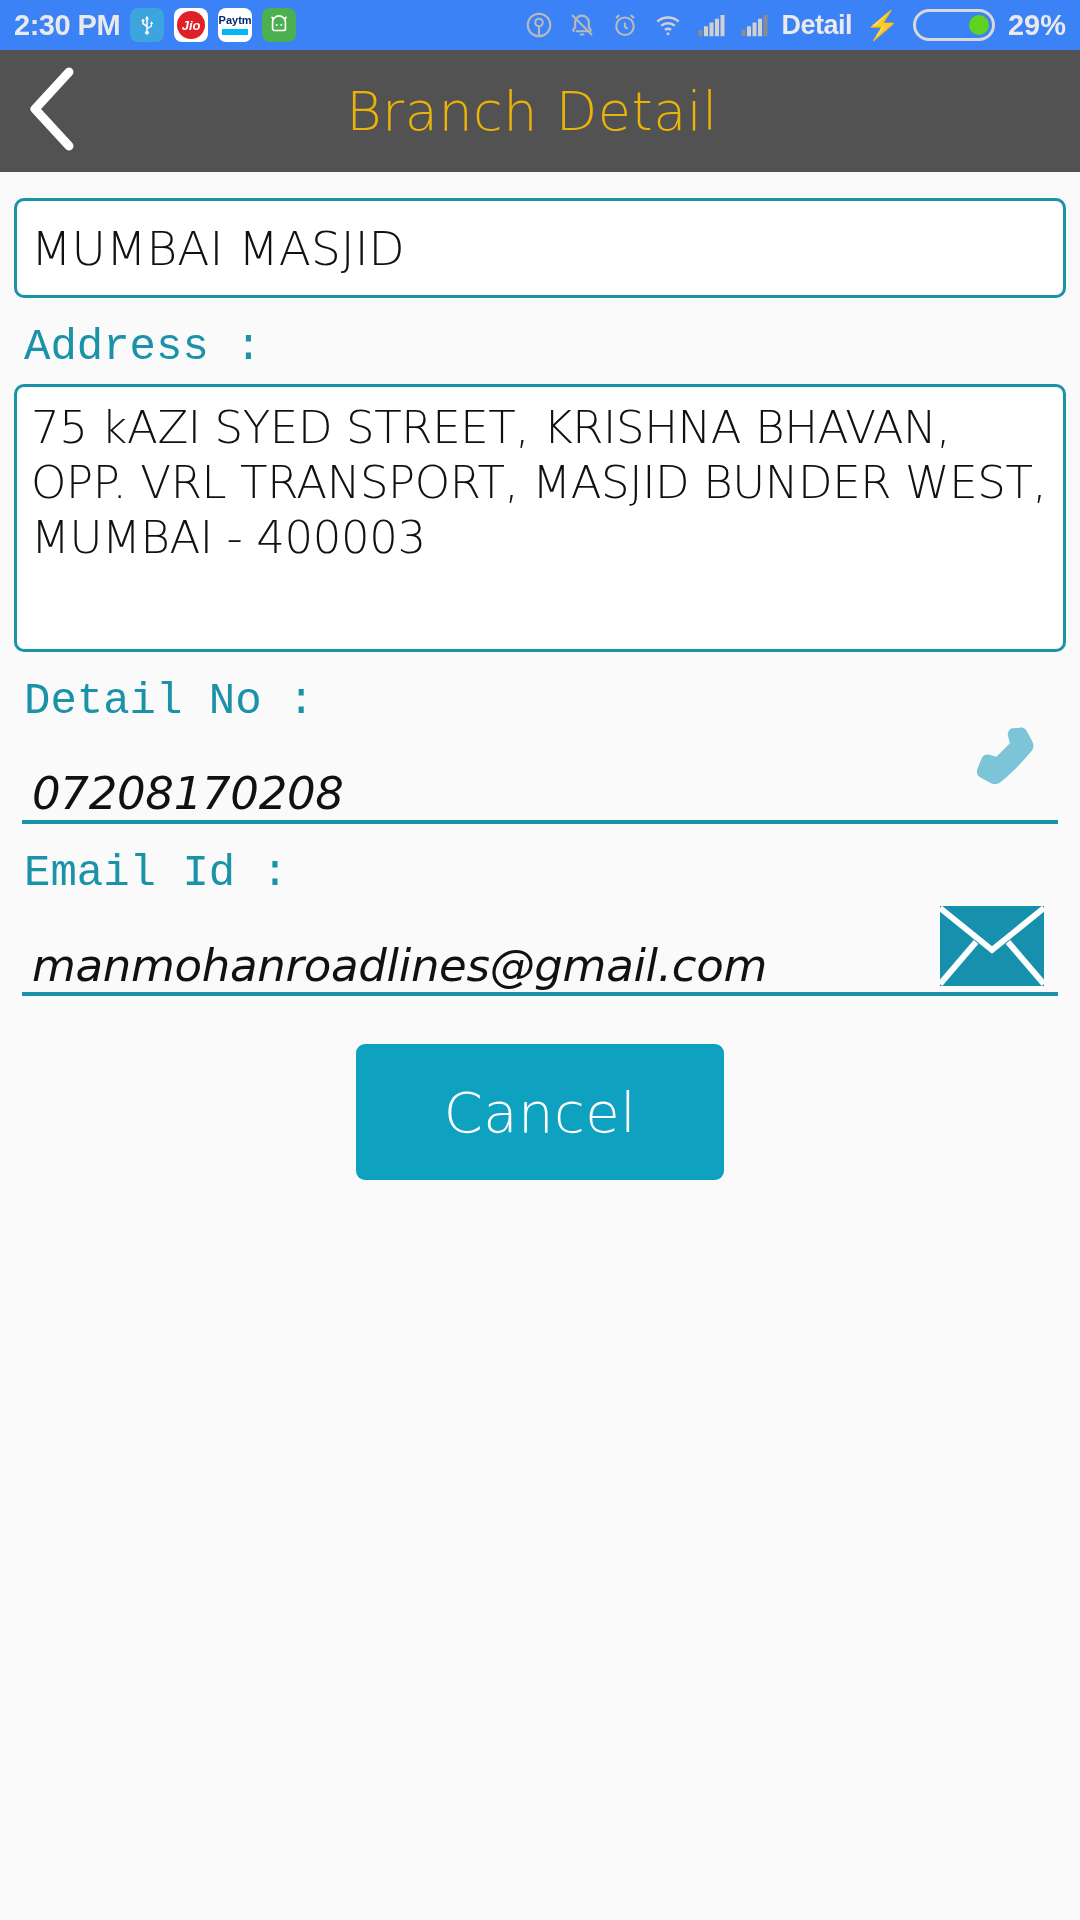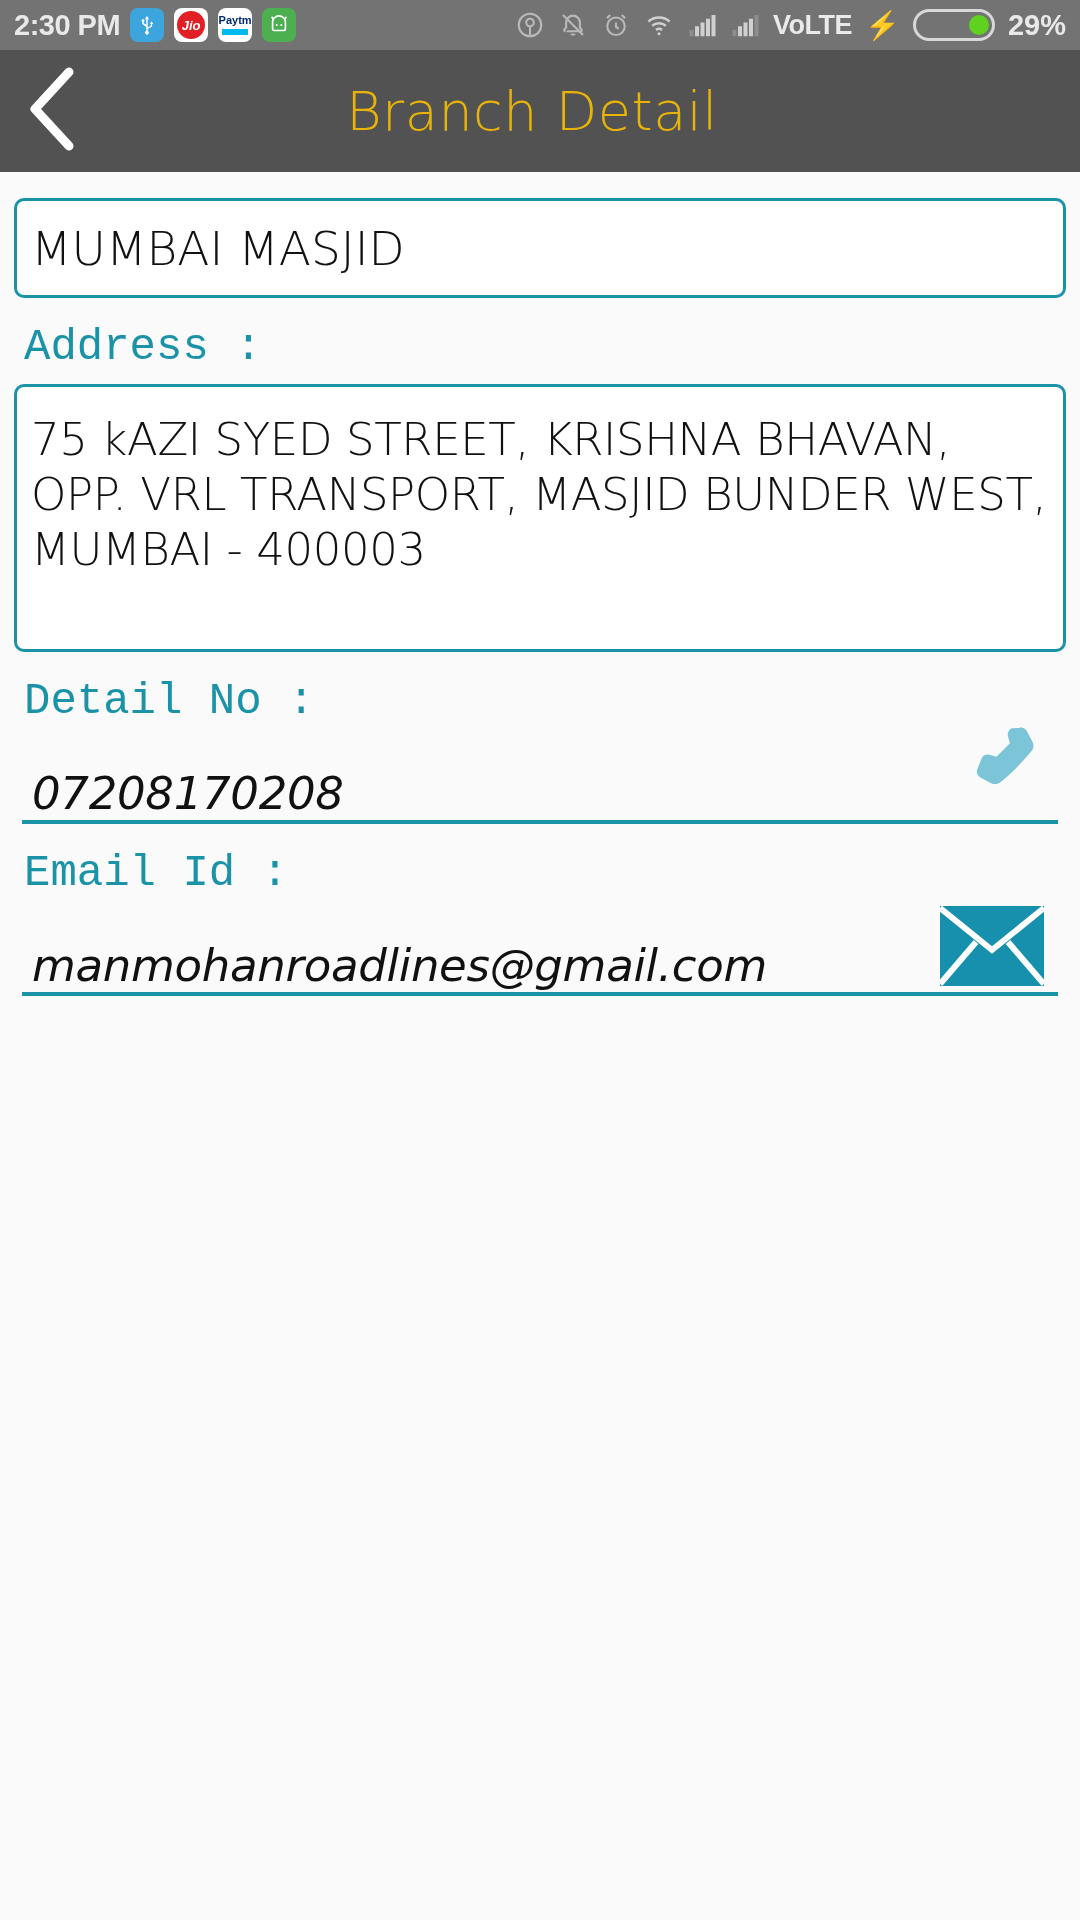--- a/index.html
+++ b/index.html
@@ -6,21 +6,21 @@
   html, body { width:1080px; height:1920px; }
   body {
     font-family: "Liberation Sans", sans-serif;
     background: #fafafa;
     overflow: hidden;
   }
 
   
   .statusbar{
     height:50px; width:100%;
-    background:#737373;
+    background:#3b82f6;
     display:flex; align-items:center;
     padding:0 14px;
     color:#e8e8e8;
   }
   .sb-left{ display:flex; align-items:center; gap:10px; }
   .sb-time{ font-size:29px; font-weight:bold; letter-spacing:-0.5px; color:#e9e9e9; }
   .appicon{ width:34px; height:34px; border-radius:8px; display:flex; align-items:center; justify-content:center; font-size:15px; font-weight:bold; overflow:hidden;}
   .ic-usb{ background:#3ca5dd; color:#fff; }
   .ic-jio{ background:#ffffff; }
   .ic-jio .jiodot{ width:28px;height:28px;border-radius:50%;background:#e01f26;color:#fff;font-size:13px;display:flex;align-items:center;justify-content:center;font-style:italic;font-weight:bold;}
@@ -77,21 +77,21 @@
     color:#1a92a8;
     font-size:44px; font-weight:300;
     font-family:Liberation Mono, monospace;
     margin:24px 0 12px 10px;
   }
 
   .addressbox{
     border:3px solid #1a92a8;
     border-radius:10px;
     background:#ffffff;
-    padding:26px 14px 34px 14px;
+    padding:14px 14px 34px 14px;
     min-height:268px;
   }
   .addressbox-text{
     font-size:45px; line-height:1.22; color:#111; font-weight:300;
     font-family:"DejaVu Sans", sans-serif;
     white-space:pre-line;
     letter-spacing:-0.4px;
   }
 
   .underline-field{
@@ -198,21 +198,21 @@
     </span>
     <span class="sb-ico">
       <svg width="30" height="30" viewBox="0 0 24 24">
         <rect x="2" y="16" width="3.2" height="5" fill="#8d8d8d"></rect>
         <rect x="6.4" y="13" width="3.2" height="8" fill="#d0d0d0"></rect>
         <rect x="10.8" y="10" width="3.2" height="11" fill="#d0d0d0"></rect>
         <rect x="15.2" y="7" width="3.2" height="14" fill="#d0d0d0"></rect>
         <rect x="19.6" y="4" width="3.2" height="17" fill="#8d8d8d"></rect>
       </svg>
     </span>
-    <span class="volte">VoLTE</span>
+    <span class="volte">Detail</span>
     <span class="bolt">⚡</span>
     <span class="batt">
       <span class="batt-fill" style="width: 29%;"></span>
     </span>
     <span class="battpct">29%</span>
   </div>
 </div>
 
 <div class="header">
   <div class="backbtn">
@@ -255,14 +255,17 @@
     <span class="mail-icon">
       <svg width="104" height="80" viewBox="0 0 52 40">
         <rect x="0" y="0" width="52" height="40" fill="#1690ad"></rect>
         <polyline points="0,1 26,22 52,1" fill="none" stroke="#ffffff" stroke-width="3"></polyline>
         <polyline points="0,39 18,18" fill="none" stroke="#ffffff" stroke-width="3"></polyline>
         <polyline points="52,39 34,18" fill="none" stroke="#ffffff" stroke-width="3"></polyline>
       </svg>
     </span>
   </div>
 
+  <div class="btn-row">
+    <button class="cancel-btn">Cancel</button>
+  </div>
 
 </div>
 
 </body></html>

